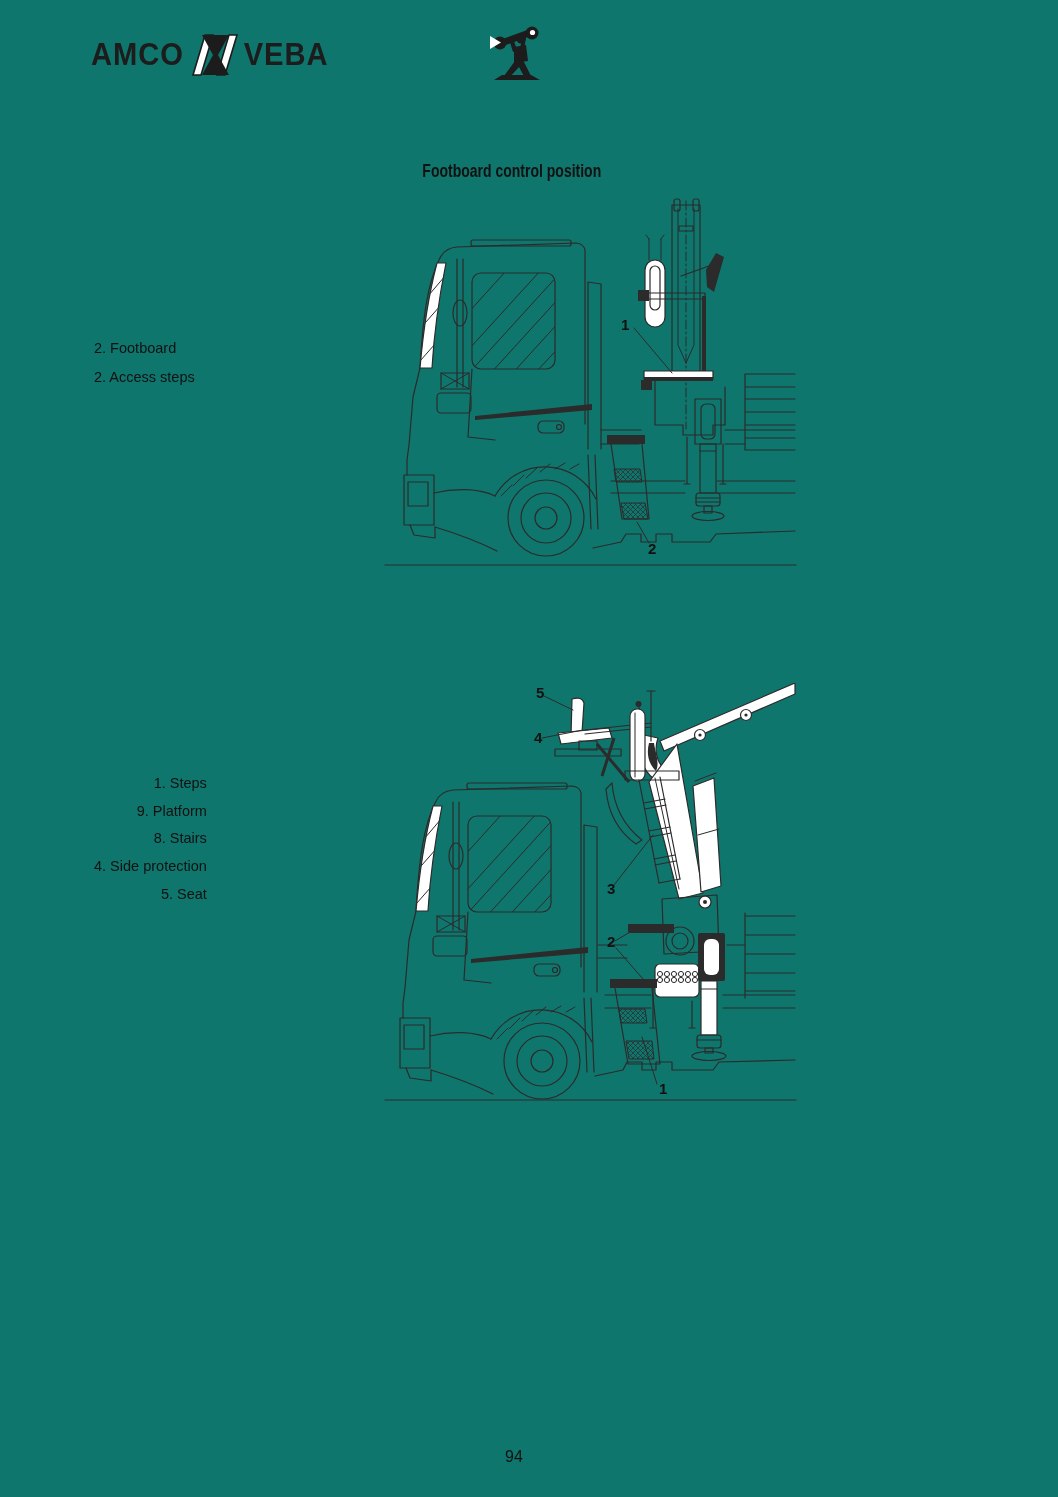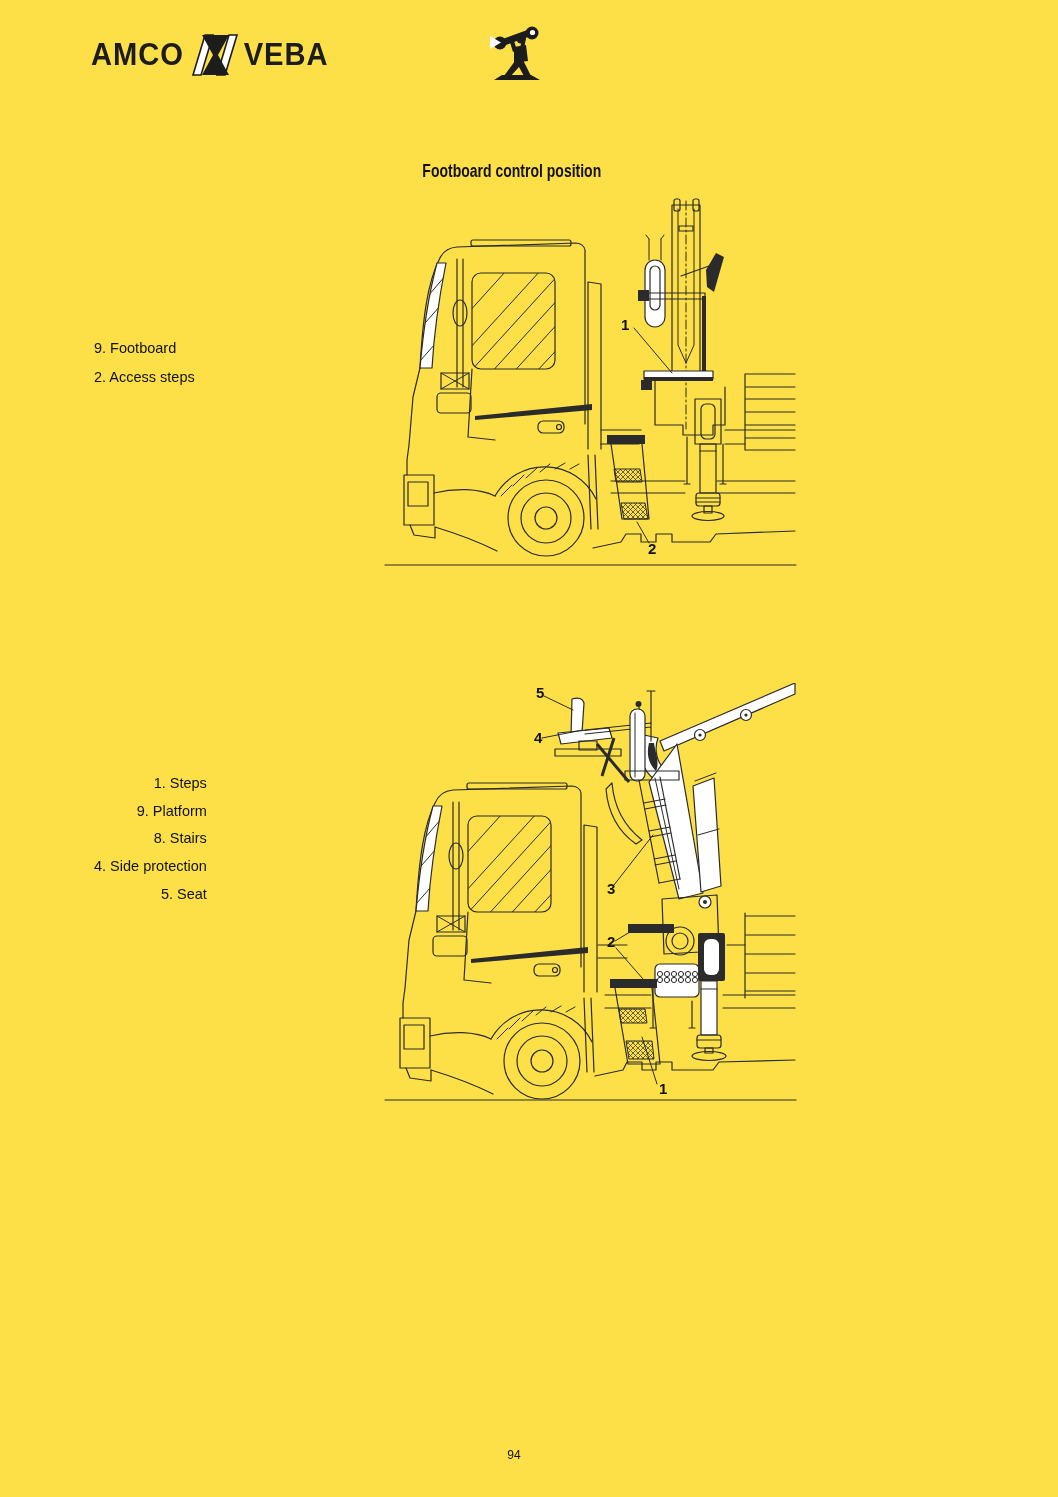--- a/index.html
+++ b/index.html
@@ -1,16 +1,16 @@
 <!DOCTYPE html>
 <html><head>
 <meta charset="utf-8">
 <style>
   html,body{margin:0;padding:0;background:#e8e8e8;}
-  .page{position:relative;width:1058px;height:1497px;background:#fde047;margin:0 auto;
+  .page{position:relative;width:1058px;height:1497px;background:#0f766e;margin:0 auto;
         font-family:"Liberation Sans",sans-serif;color:#111;overflow:hidden;}
   
   .logo{position:absolute;left:88px;top:33px;display:flex;align-items:center;}
   .logo .word{font-size:31px;font-weight:900;letter-spacing:1px;color:#1c1c1c;
               transform:scaleX(.94);display:inline-block;}
   .logo svg{width:48px;height:44px;margin:0 3px;}
   .mech{position:absolute;left:487px;top:23px;width:60px;height:60px;}
   
   .title{position:absolute;left:400px;width:415px;text-align:left;font-weight:bold;
          font-size:17.5px;white-space:nowrap;}
@@ -24,21 +24,21 @@
   
   .fig{position:absolute;left:383px;}
   .fig1{top:197px;width:415px;height:375px;}
   .fig2{top:683px;width:415px;height:427px;}
   .s{stroke:#2b2b2b;fill:none;stroke-width:1.2;stroke-linecap:round;stroke-linejoin:round;}
   .t{stroke:#2b2b2b;fill:none;stroke-width:1;stroke-linecap:round;}
   .f{fill:#2b2b2b;stroke:none;}
   .fw{fill:#ffffff;stroke:#2b2b2b;stroke-width:1.2;stroke-linejoin:round;}
   .hx{fill:url(#xh);stroke:#2b2b2b;stroke-width:1;}
   .co{font-family:"Liberation Sans",sans-serif;font-weight:bold;font-size:15px;fill:#111;stroke:none;}
-  .pageno{position:absolute;left:470px;top:1448px;width:88px;text-align:center;font-size:12px;}
+  .pageno{position:absolute;left:470px;top:1448px;width:88px;text-align:center;font-size:16px;}
 </style>
 </head>
 <body>
 
 <div class="page">
 
   <div class="logo">
     <span class="word">AMCO</span>
     <svg viewBox="0 0 48 44">
       <polygon points="3,42 15,2 23,2 11,42" fill="#fff" stroke="#1c1c1c" stroke-width="1.6"></polygon>
@@ -60,21 +60,21 @@
     <rect x="28" y="12.5" width="9" height="2" fill="#1c1c1c"></rect>
     <path d="M27,24 L39,22 L41,38 L27,40 Z" fill="#1c1c1c"></path>
     <path d="M28,38 L17,53 L22,55 L32,44 L38,55 L44,53 L36,37 Z" fill="#1c1c1c"></path>
     <polygon points="7,57 53,57 44,52 15,52" fill="#1c1c1c"></polygon>
   </svg>
 
   <div class="title" id="t1">
     <span>Footboard control position</span>
   </div>
   <ul class="legend legend1">
-    <li>9. Footboard</li>
+    <li>2. Footboard</li>
     <li>2. Access steps</li>
   </ul>
 
   <svg class="fig fig1" viewBox="0 0 415 375">
     <defs>
       <pattern id="xh" width="5" height="5" patternUnits="userSpaceOnUse">
         <path d="M0,5 L5,0 M0,0 L5,5" stroke="#2b2b2b" stroke-width="0.7" fill="none"></path>
       </pattern>
       <clipPath id="winClip">
           <rect x="89" y="76" width="83" height="96" rx="9"></rect>

